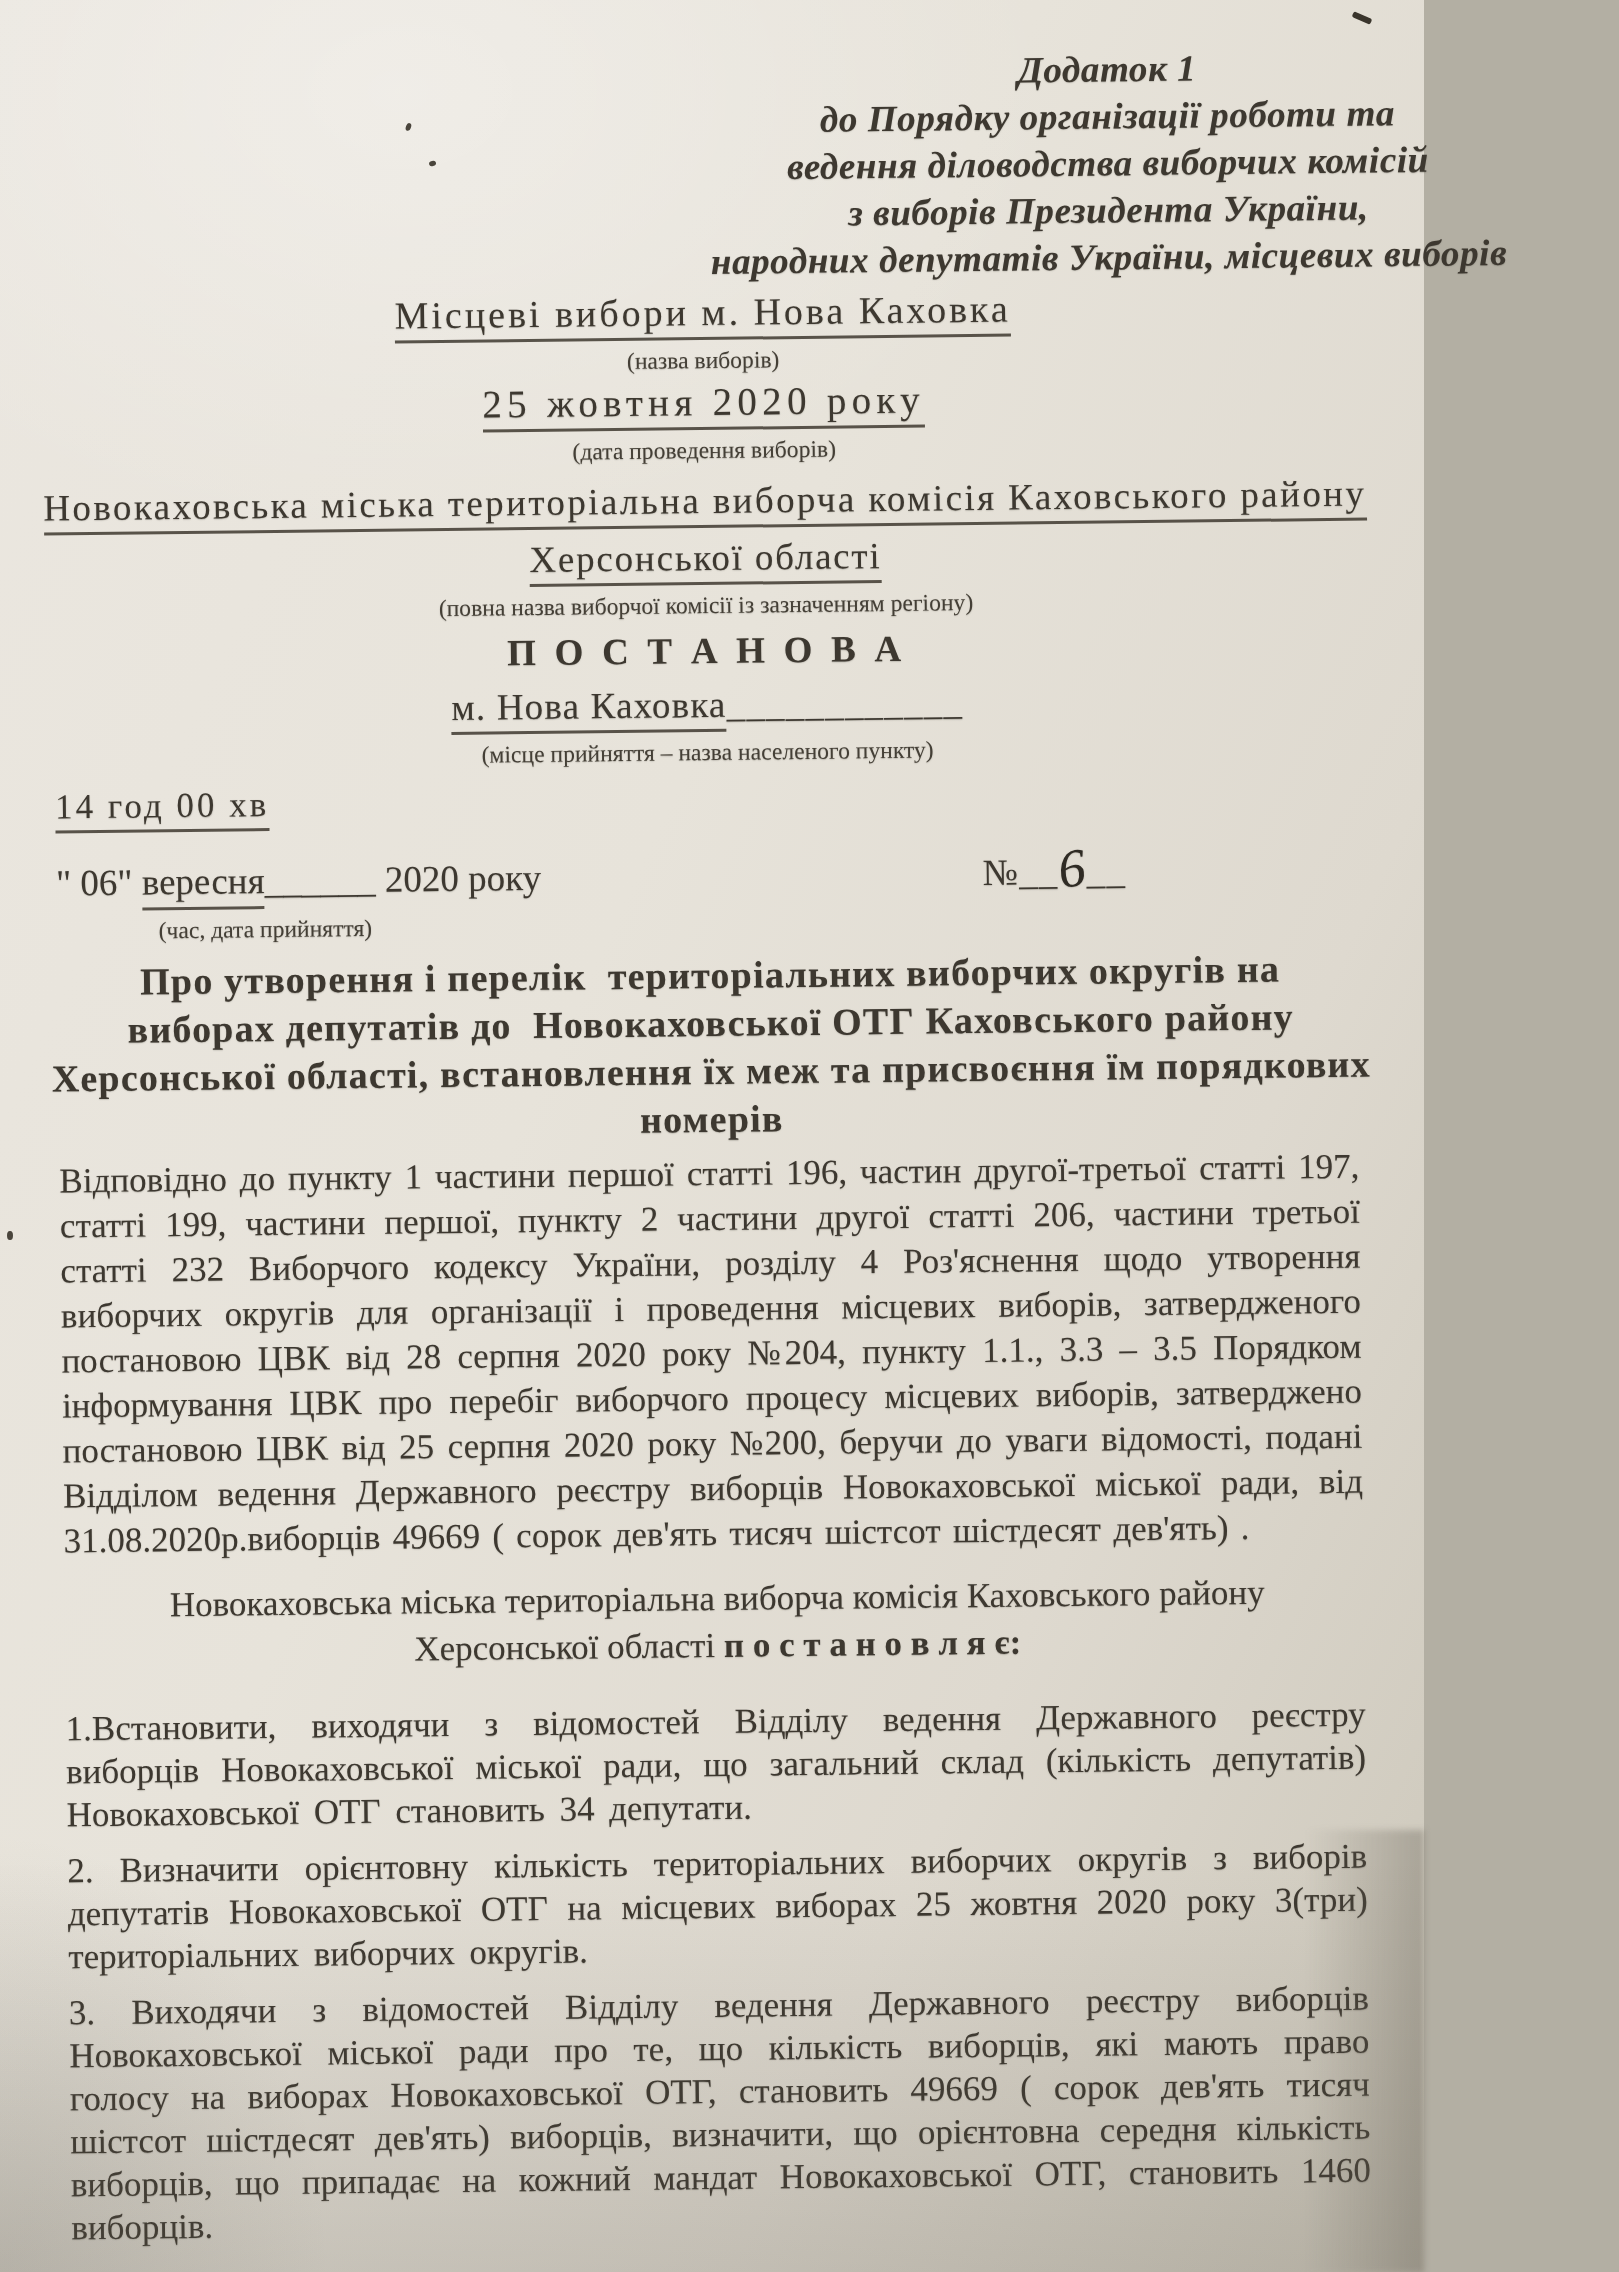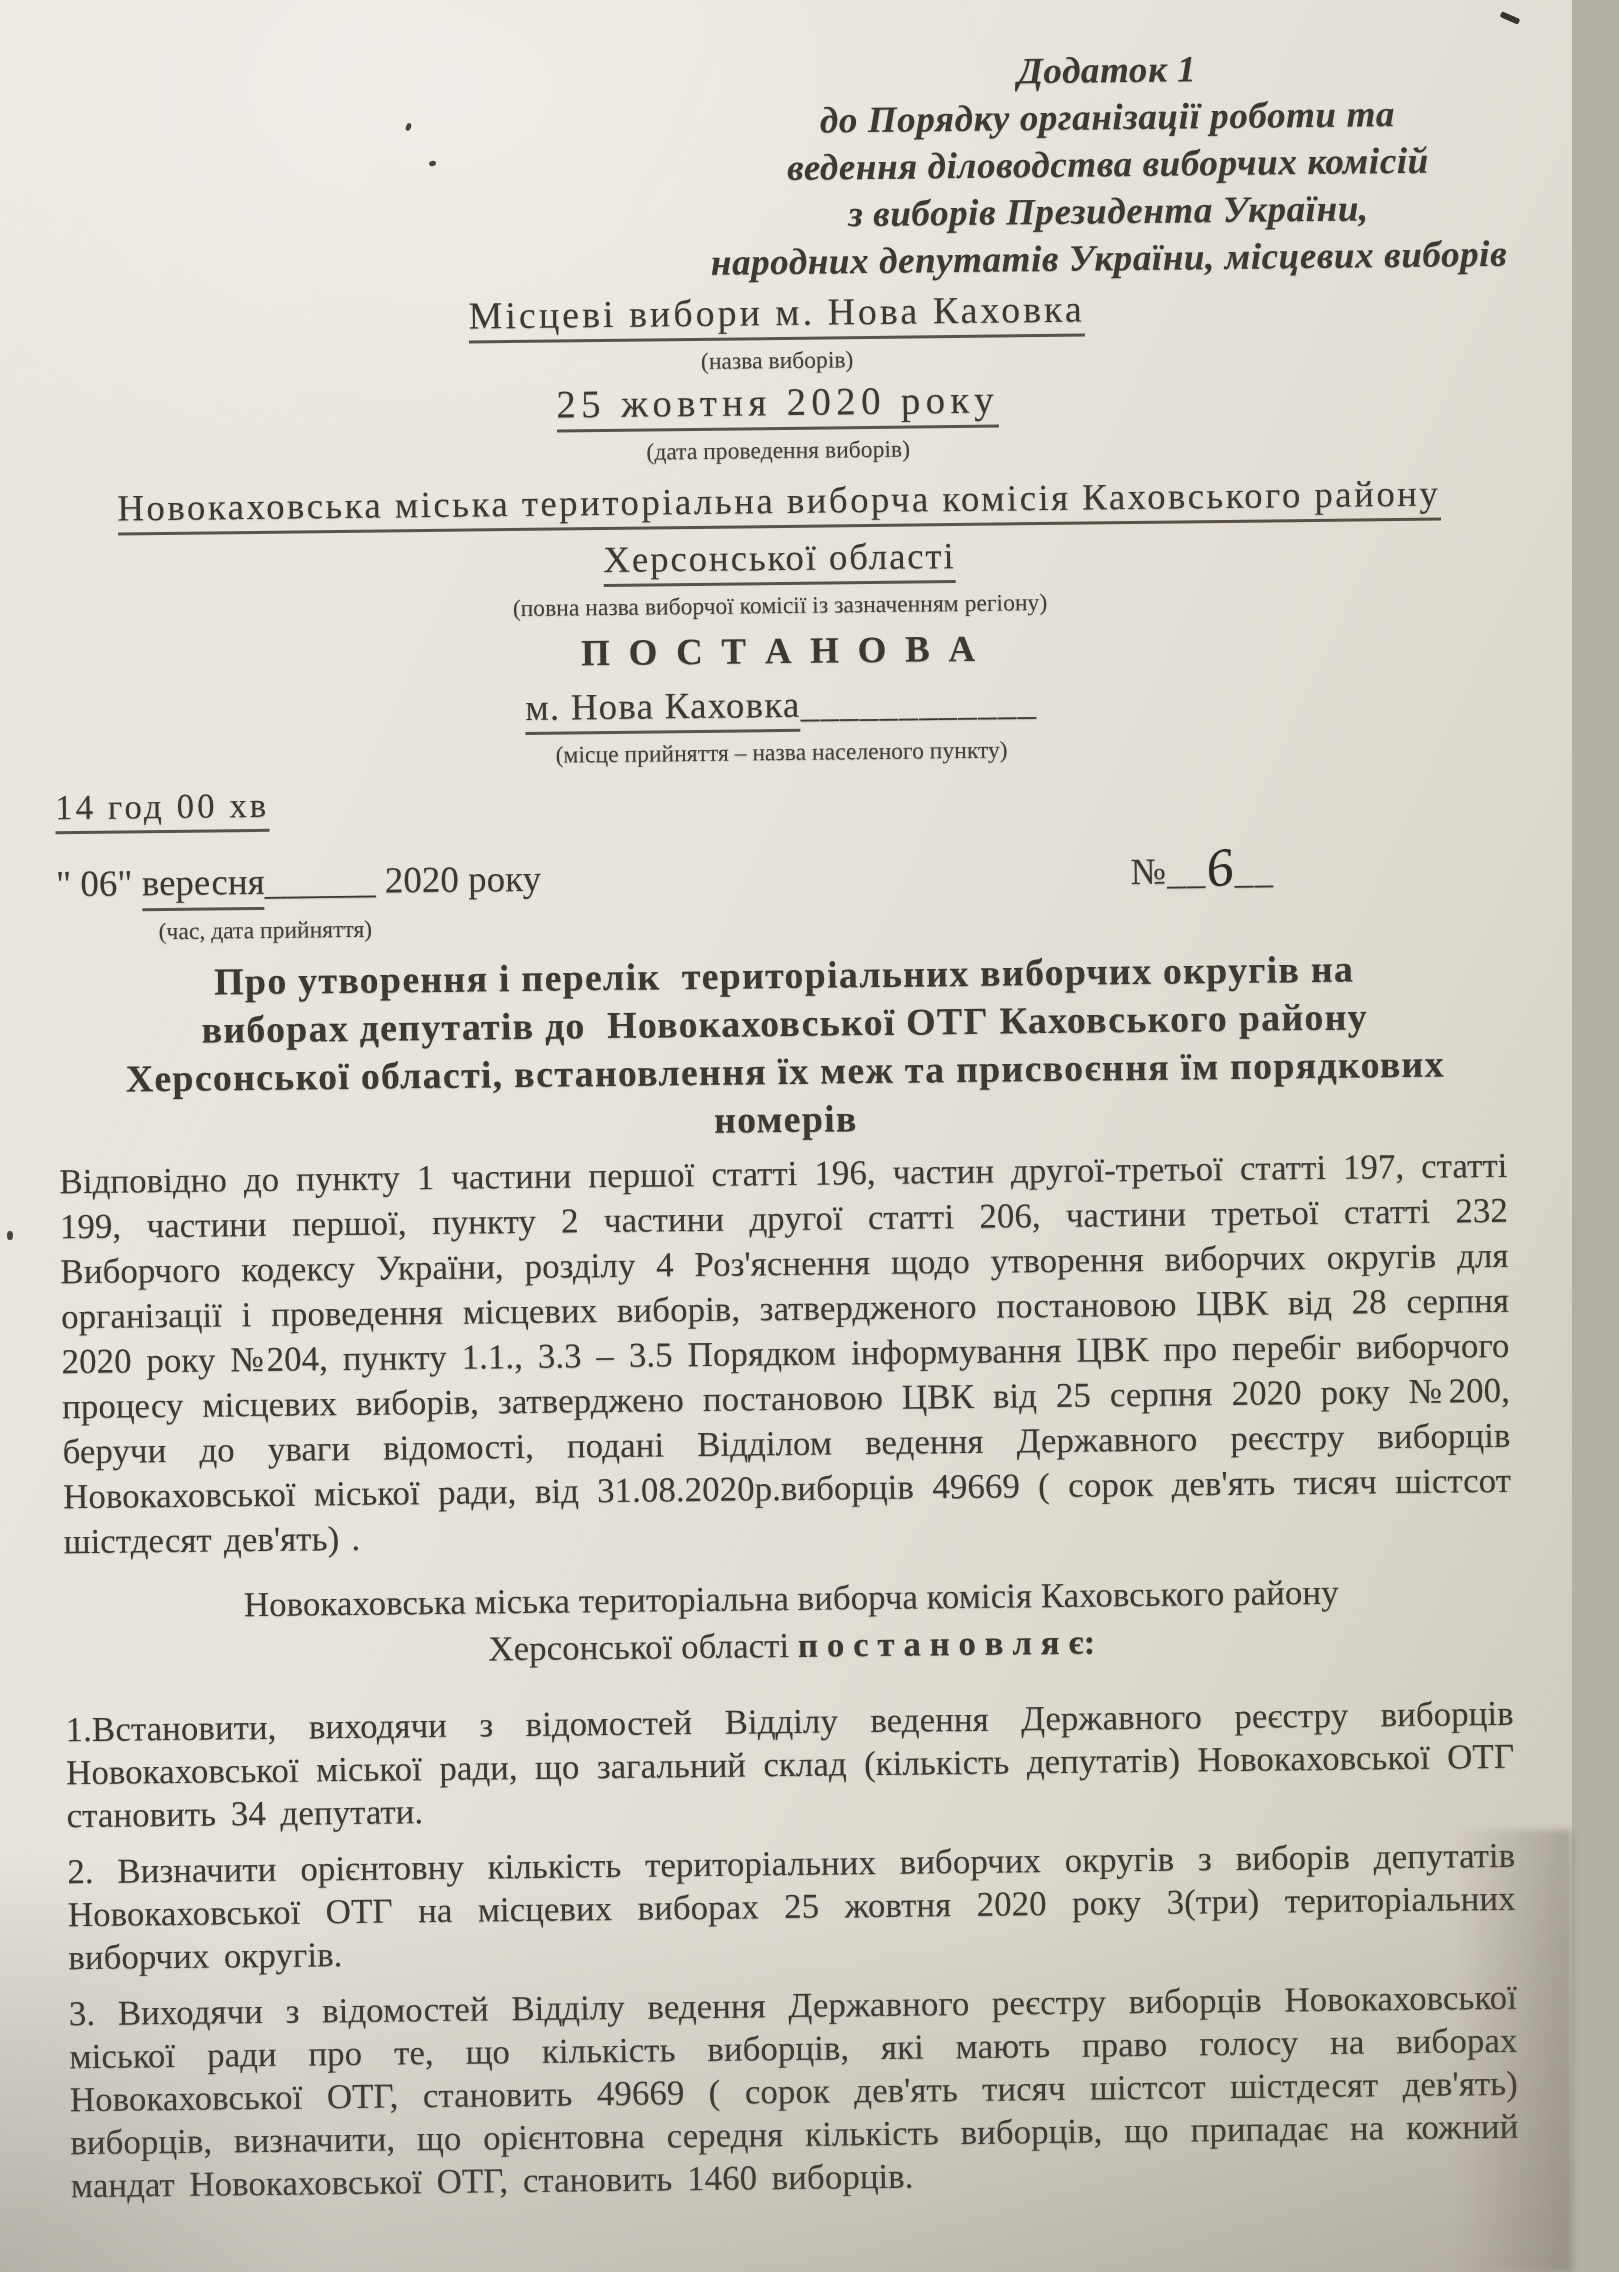--- a/index.html
+++ b/index.html
@@ -3,21 +3,21 @@
 <meta charset="utf-8">
 <style>
   html, body {
     margin: 0; padding: 0;
     width: 1620px; height: 2273px;
     overflow: hidden;
     background: #b3afa3;
   }
   .photo {
     position: relative;
-    width: 1572px; height: 2273px;
+    width: 1424px; height: 2273px;
     background:
       radial-gradient(944px 649px at 28% 4%, rgba(255,255,255,0.30), rgba(255,255,255,0) 70%),
       linear-gradient(115deg, #ebe7e0 0%, #e7e3da 42%, #ded9cf 72%, #cbc6b9 100%);
     font-family: "Liberation Serif", "DejaVu Serif", serif;
     color: #3d3830;
   }
   .shade-bottom {
     position: absolute; left: 0; right: 0; bottom: 0; height: 413px;
     background: linear-gradient(to top, rgba(84,79,68,0.20), rgba(84,79,68,0));
     pointer-events: none;

